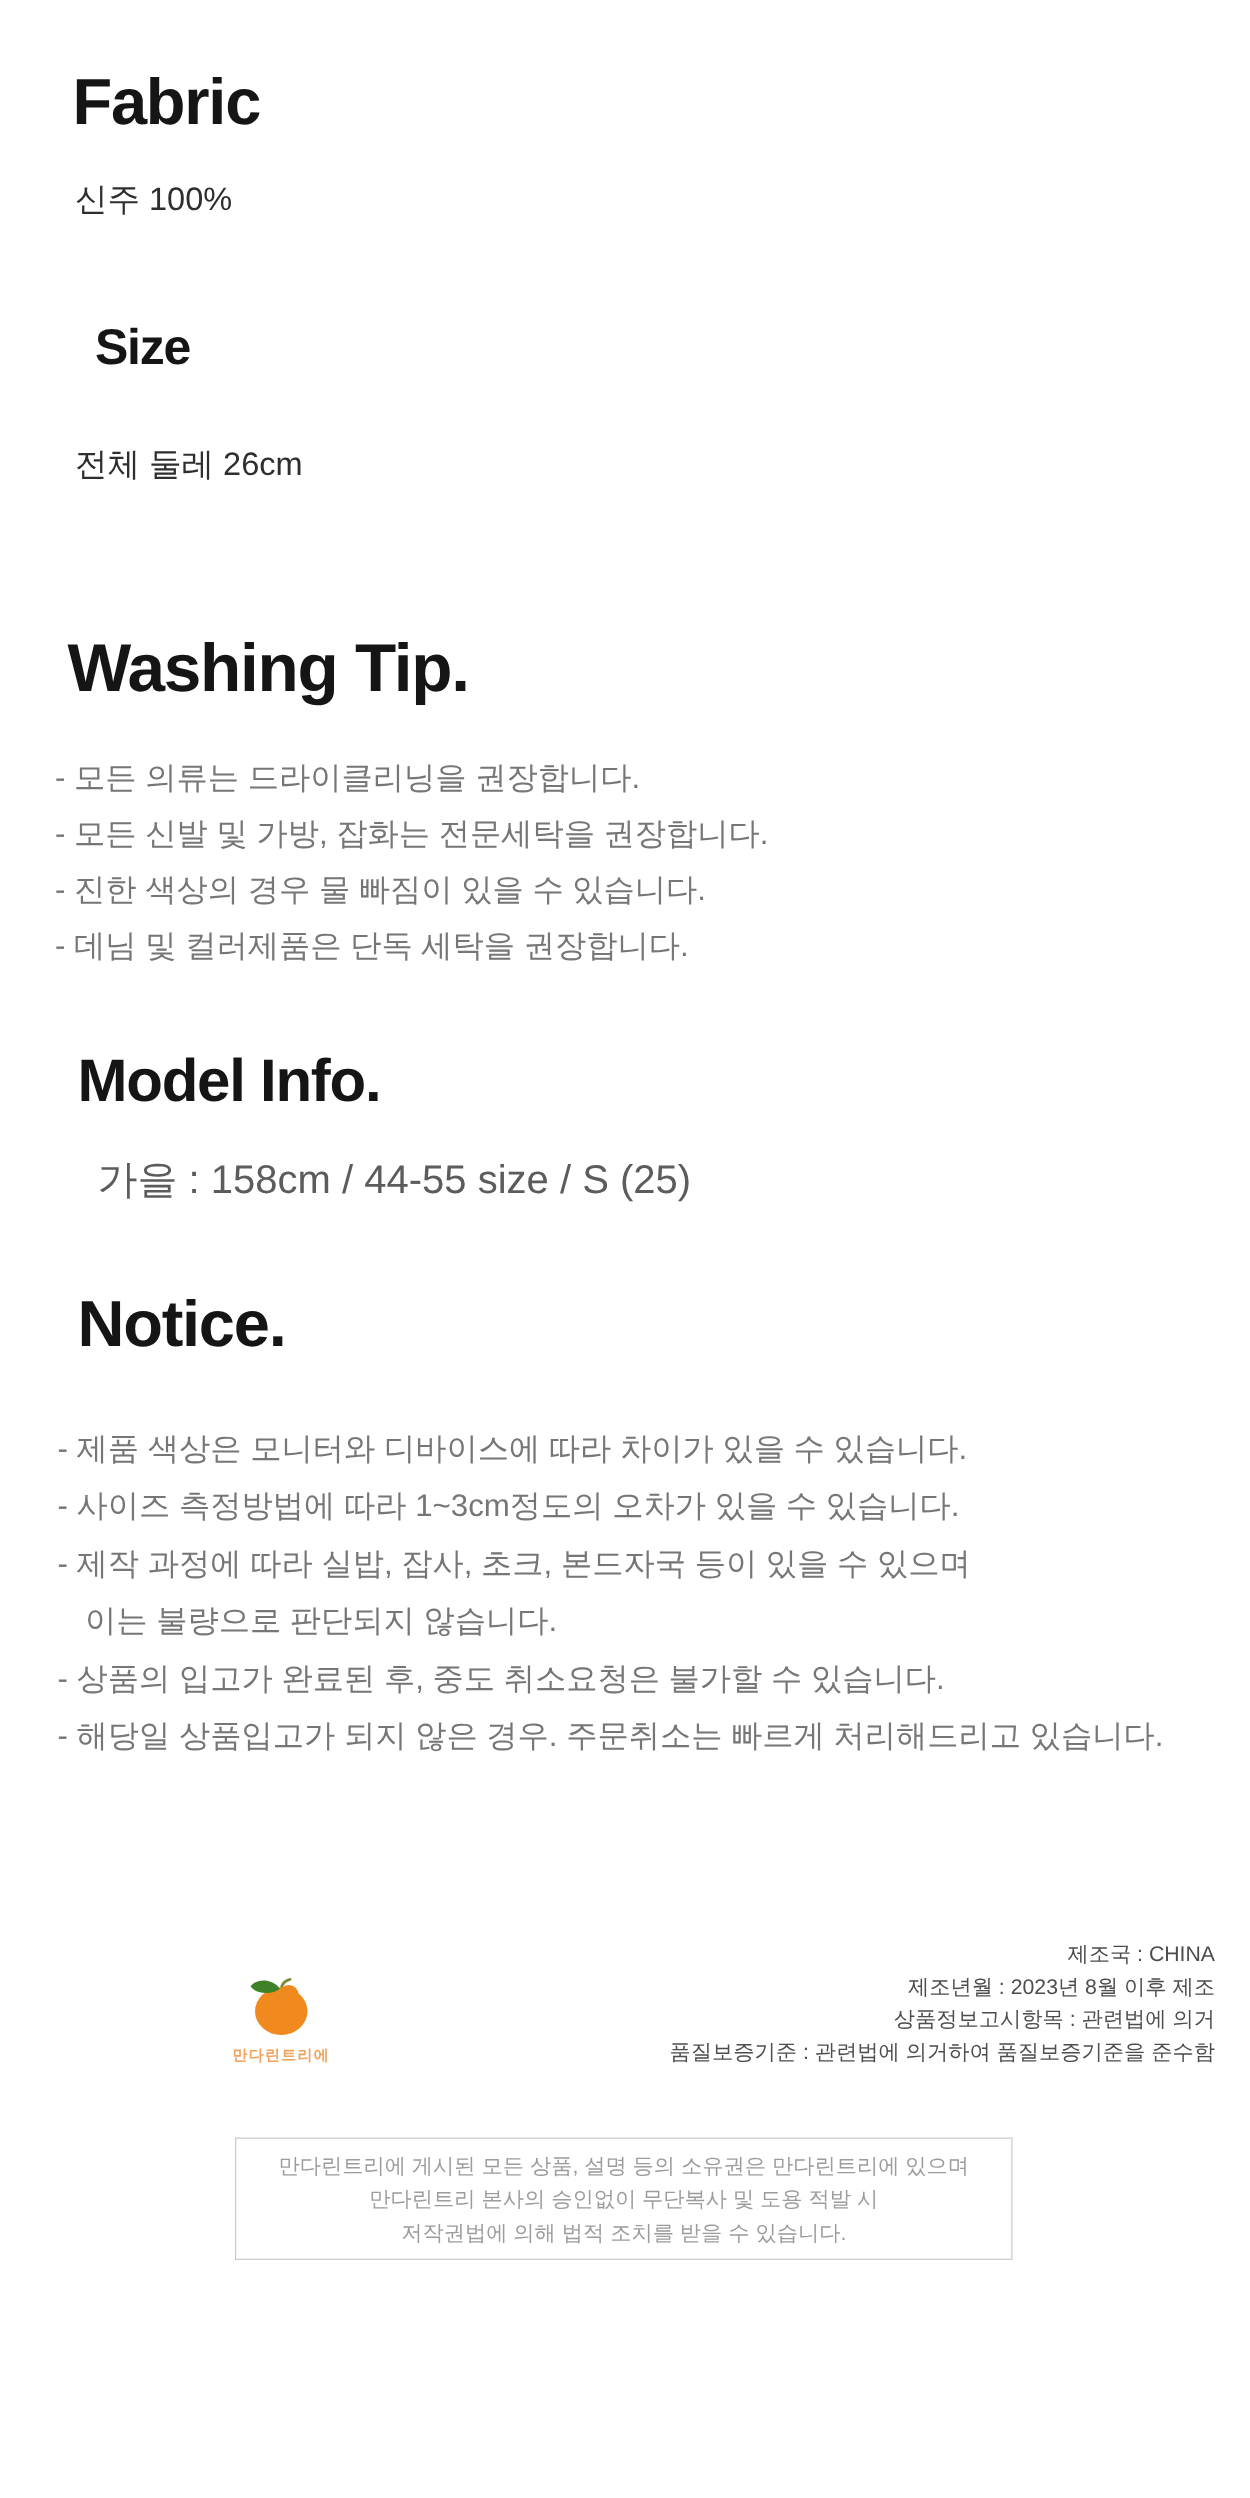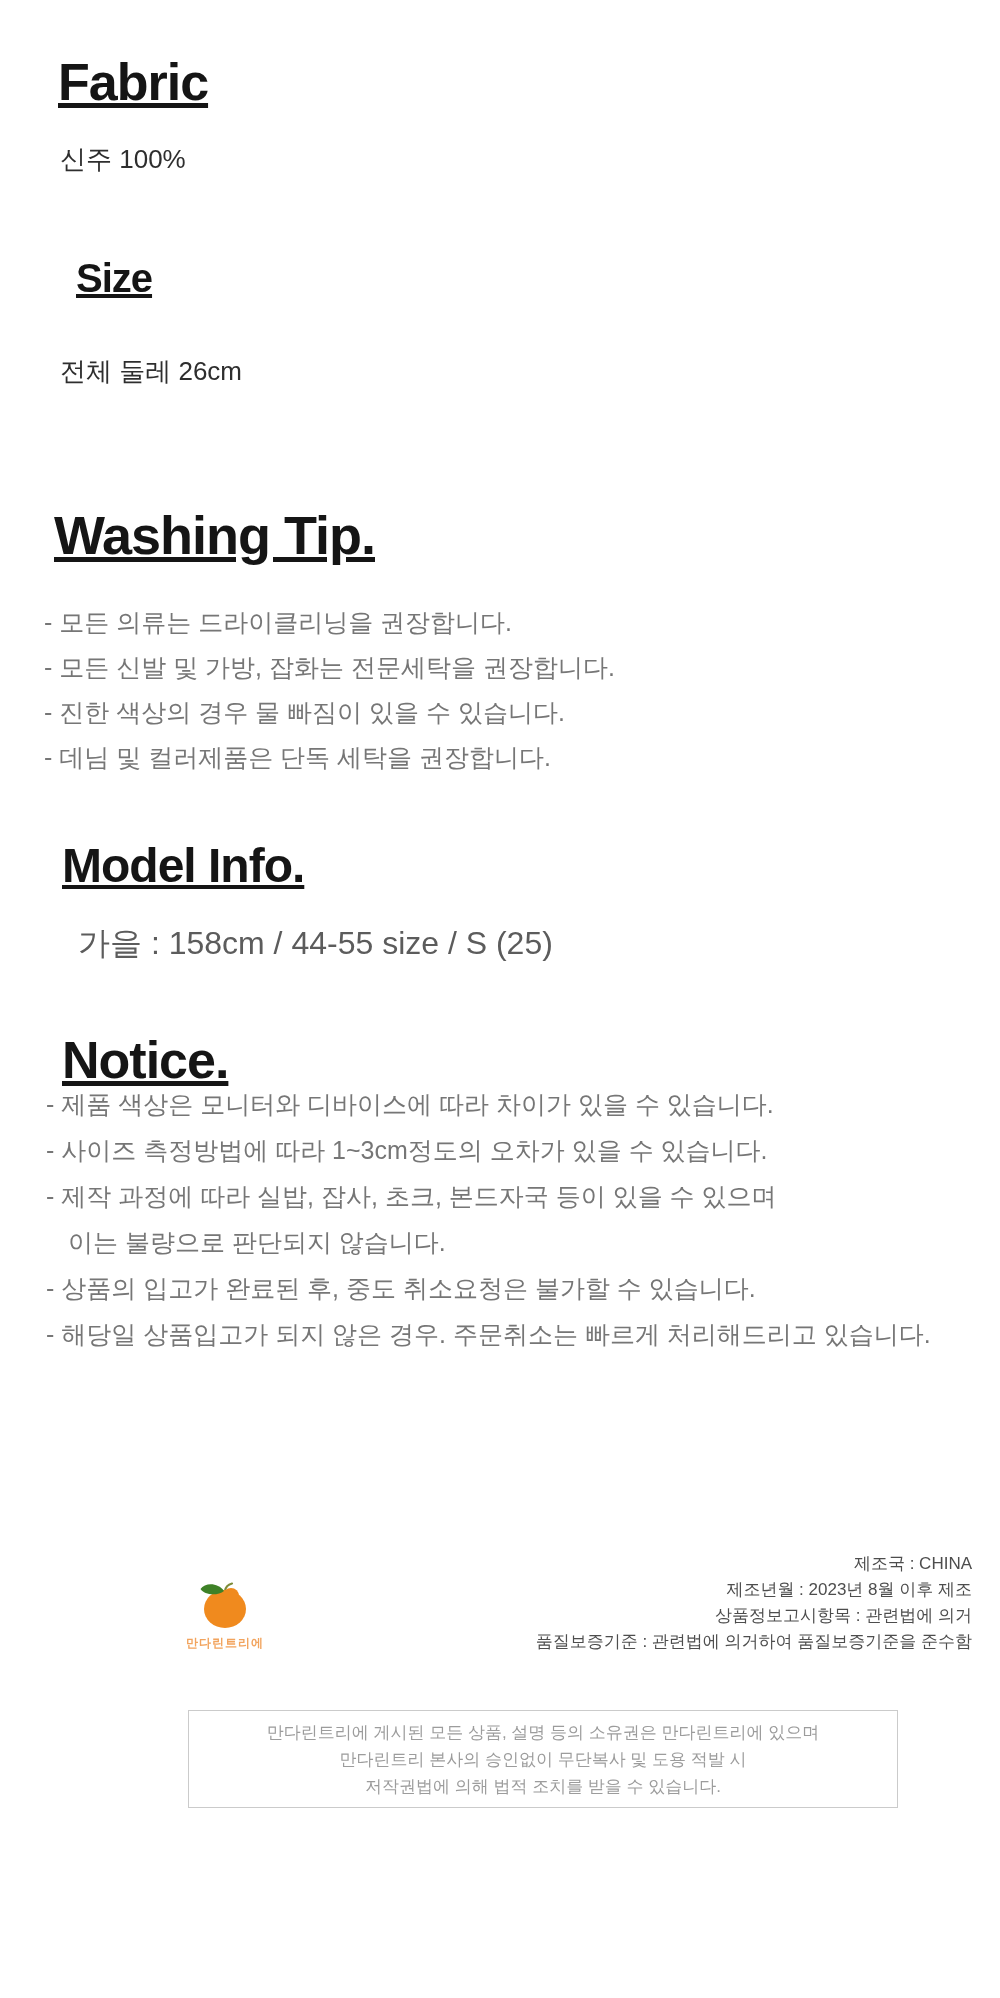--- a/index.html
+++ b/index.html
@@ -5,51 +5,50 @@
   html,body{margin:0;padding:0;}
   body{
     width:1000px;height:1998px;position:relative;background:#ffffff;
     font-family:"Liberation Sans","DejaVu Sans",sans-serif;
     -webkit-font-smoothing:antialiased;
   }
   .abs{position:absolute;margin:0;}
   .heading{
     font-weight:800;color:#151515;letter-spacing:-1px;line-height:1.1;
     white-space:nowrap;
-    text-decoration:underline;
   }
   .h-fabric{left:58px;top:54px;font-size:52px;}
   .h-size{left:76px;top:256px;font-size:40px;}
   .h-washing{left:54px;top:506px;font-size:54px;}
   .h-model{left:62px;top:840px;font-size:48px;}
   .h-notice{left:62px;top:1032px;font-size:52px;}
 
   .body-strong{font-size:26px;color:#2e2e2e;white-space:nowrap;}
   .b-fabric{left:60px;top:142px;}
   .b-size{left:60px;top:354px;}
   .b-model{left:78px;top:922px;font-size:32px;color:#5c5c5c;white-space:nowrap;}
 
   .list{color:#767676;font-size:25px;}
   .list p{margin:0;white-space:nowrap;}
   .list-tips{left:44px;top:600px;}
   .list-tips p{line-height:45px;}
-  .list-notice{left:46px;top:1081px;}
+  .list-notice{left:46px;top:1136px;}
   .list-notice p{line-height:46px;}
   .list-notice p.cont{padding-left:22px;}
 
   .footer-info{left:0;top:1551px;width:972px;text-align:right;
     color:#4d4d4d;font-size:17px;}
   .footer-info p{margin:0;line-height:26px;white-space:nowrap;}
 
   .logo{left:186px;top:1580px;width:76px;text-align:center;}
   .logo .brand{display:block;margin-top:1px;font-size:12px;font-weight:700;
     color:#f2a45e;letter-spacing:1px;white-space:nowrap;}
 
   .copy-box{
-    left:188px;top:1710px;width:710px;height:98px;
+    left:188px;top:1710px;width:622px;height:98px;
     border:1px solid #cbcbcb;box-sizing:border-box;
     display:flex;flex-direction:column;justify-content:center;
     text-align:center;color:#9c9c9c;font-size:17px;
   }
   .copy-box p{margin:0;line-height:27px;white-space:nowrap;}
 </style>
 </head>
 <body>
 
 <h1 class="abs heading h-fabric">Fabric</h1>

